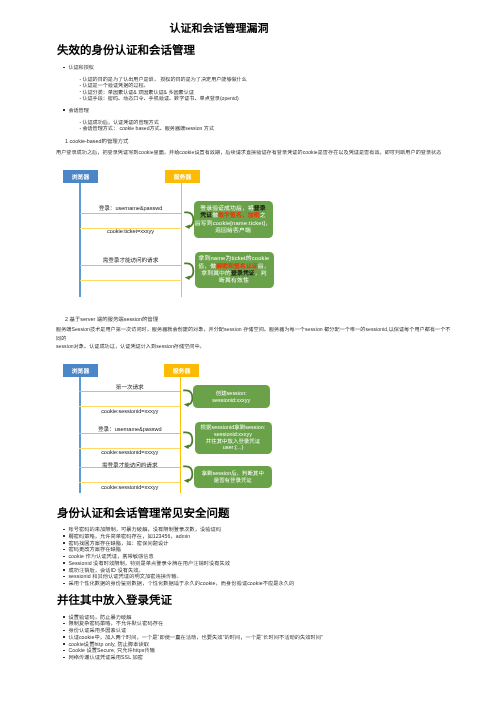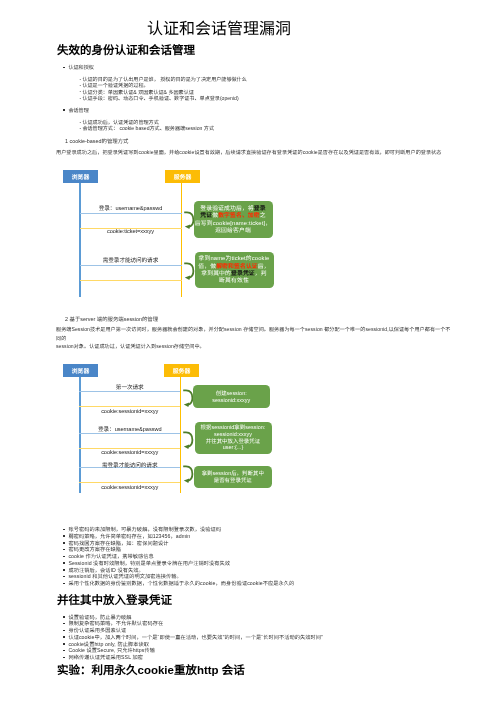--- a/index.html
+++ b/index.html
@@ -6,21 +6,21 @@
   html,body{margin:0;padding:0;}
   body{
     width:504px;height:713px;background:#ffffff;
     font-family:"Liberation Sans","DejaVu Sans",sans-serif;
     color:#1a1a1a;overflow:hidden;
   }
   .page{position:relative;width:504px;height:713px;}
 
   .doc-title{
     position:absolute;left:0;top:23px;width:438px;text-align:center;
-    font-size:16px;font-weight:normal;color:#000;line-height:11px;
+    font-size:11px;font-weight:bold;color:#000;line-height:11px;
   }
 
   h2.sec{
     position:absolute;left:57px;
     font-size:11.5px;font-weight:bold;color:#000;margin:0;
     line-height:12px;white-space:nowrap;
   }
 
   
   .l1{position:absolute;left:63px;}
@@ -206,20 +206,21 @@
         </div>
       </div>
     <div class="note note2" id="d2n3" style="left:193.5px;top:101.5px;width:78.5px;height:22.5px">
         <div>
           <div class="noteline">拿到session后，判断其中</div>
           <div class="noteline">是否有登录凭证</div>
         </div>
       </div>
   </div>
 
+  <h2 class="sec" style="top:507px">身份认证和会话管理常见安全问题</h2>
   <div class="l1 lflat" style="top:526px">
     <div class="b1">
         <div class="lbl">账号密码的未加限制，可暴力破解，没有限制登录次数，没验证码</div>
       </div>
     <div class="b1">
         <div class="lbl">弱密码策略，允许简单密码存在，如123456，admin</div>
       </div>
     <div class="b1">
         <div class="lbl">密码找回方案存在缺陷，如：密保问题设计</div>
       </div>
@@ -261,14 +262,13 @@
         <div class="lbl">cookie设置http only, 防止脚本读取</div>
       </div>
     <div class="b1">
         <div class="lbl">Cookie 设置Secure, 只允许https传输</div>
       </div>
     <div class="b1">
         <div class="lbl">网络传递认证凭证采用SSL 加密</div>
       </div>
   </div>
 
-  <h2 class="sec" style="top:664px">实验：利用永久cookie重放http 会话</h2>
 </div>
 
 </body></html>

